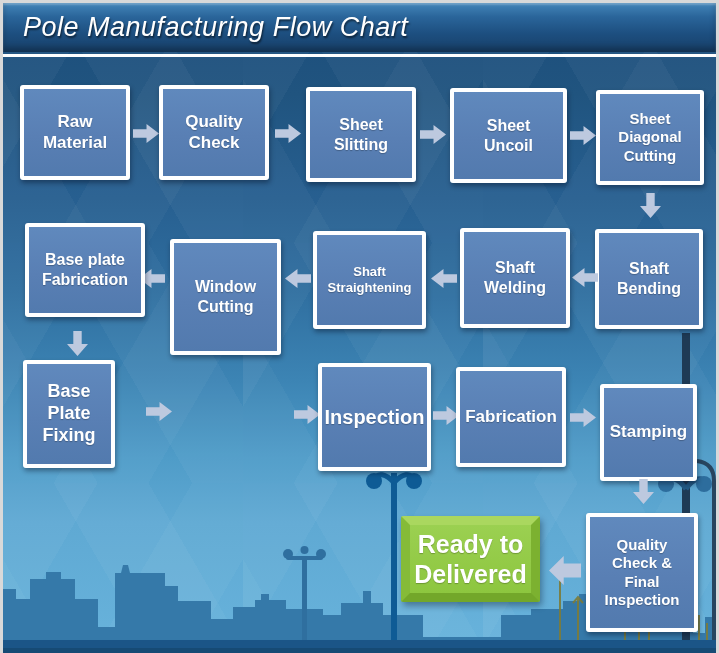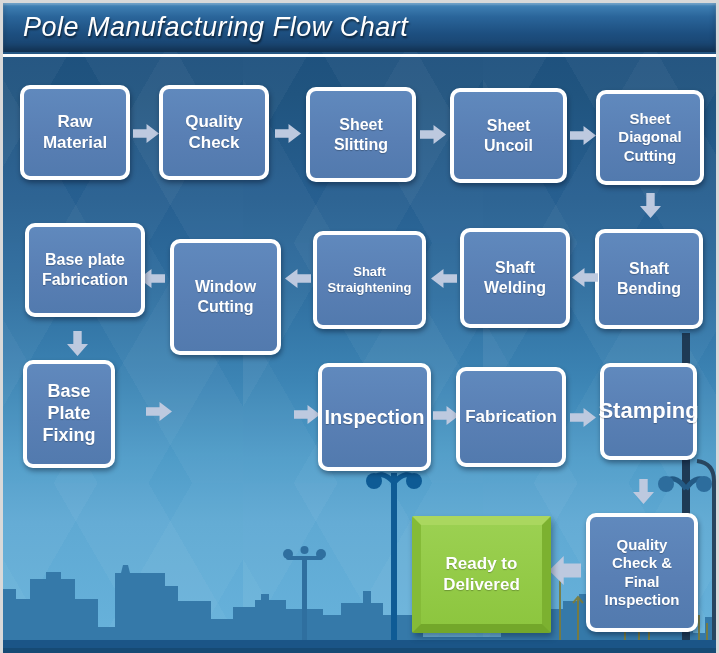--- a/index.html
+++ b/index.html
@@ -29,21 +29,21 @@
   .title{
     color:#ffffff;font-size:27px;font-weight:normal;font-style:italic;
     padding-left:20px;letter-spacing:0.5px;
     text-shadow:1px 2px 2px rgba(0,0,0,0.55);
     white-space:nowrap;
   }
   .title-underline{position:absolute;left:0;right:0;top:51px;height:3px;background:#ffffff;z-index:3;}
   .node{
     position:absolute;z-index:4;box-sizing:border-box;
     background:linear-gradient(180deg,#6089bd 0%,#597fb4 55%,#527aae 100%);
-    border:4px solid #ffffff;border-radius:10px;
+    border:4px solid #ffffff;border-radius:3px;
     box-shadow:1px 3px 5px rgba(0,10,30,0.4);
     display:flex;align-items:center;justify-content:center;
     color:#ffffff;font-weight:bold;text-align:center;
   }
   .node span{white-space:pre-line;line-height:1.22;text-shadow:0 1px 1px rgba(0,0,0,0.25);}
   .node.green{
     background:linear-gradient(180deg,#9bd051 0%,#8dc63f 100%);
     border:9px solid;border-radius:2px;
     border-color:#aad75f #7cb130 #73a72a #85bb38;
     box-shadow:2px 4px 6px rgba(0,10,30,0.35);
@@ -170,30 +170,30 @@
   <div class="arrow right" style="left:143px;top:399px"></div>
   <div class="arrow right" style="left:291px;top:402px"></div>
   <div class="node" style="left:315px;top:360px;width:113px;height:108px;font-size:20px">
       <span>Inspection</span>
     </div>
   <div class="arrow right" style="left:430px;top:403px"></div>
   <div class="node" style="left:453px;top:364px;width:110px;height:100px;font-size:17px">
       <span>Fabrication</span>
     </div>
   <div class="arrow right" style="left:567px;top:405px"></div>
-  <div class="node" style="left:597px;top:360px;width:97px;height:97px;font-size:22px">
+  <div class="node" style="left:597px;top:381px;width:97px;height:97px;font-size:17px">
       <span>Stamping</span>
     </div>
 
   <div class="arrow down" style="left:630px;top:476px"></div>
 
   <div class="node" style="left:583px;top:510px;width:112px;height:119px;font-size:15px">
       <span>Quality
 Check &amp;
 Final
 Inspection</span>
     </div>
   <div class="arrow big-left" style="left:546px;top:553px"></div>
-  <div class="node green" style="left:409px;top:513px;width:139px;height:117px;font-size:17px">
+  <div class="node green" style="left:398px;top:513px;width:139px;height:86px;font-size:25px">
       <span>Ready to
 Delivered</span>
     </div>
 </div>
 
 </body></html>

